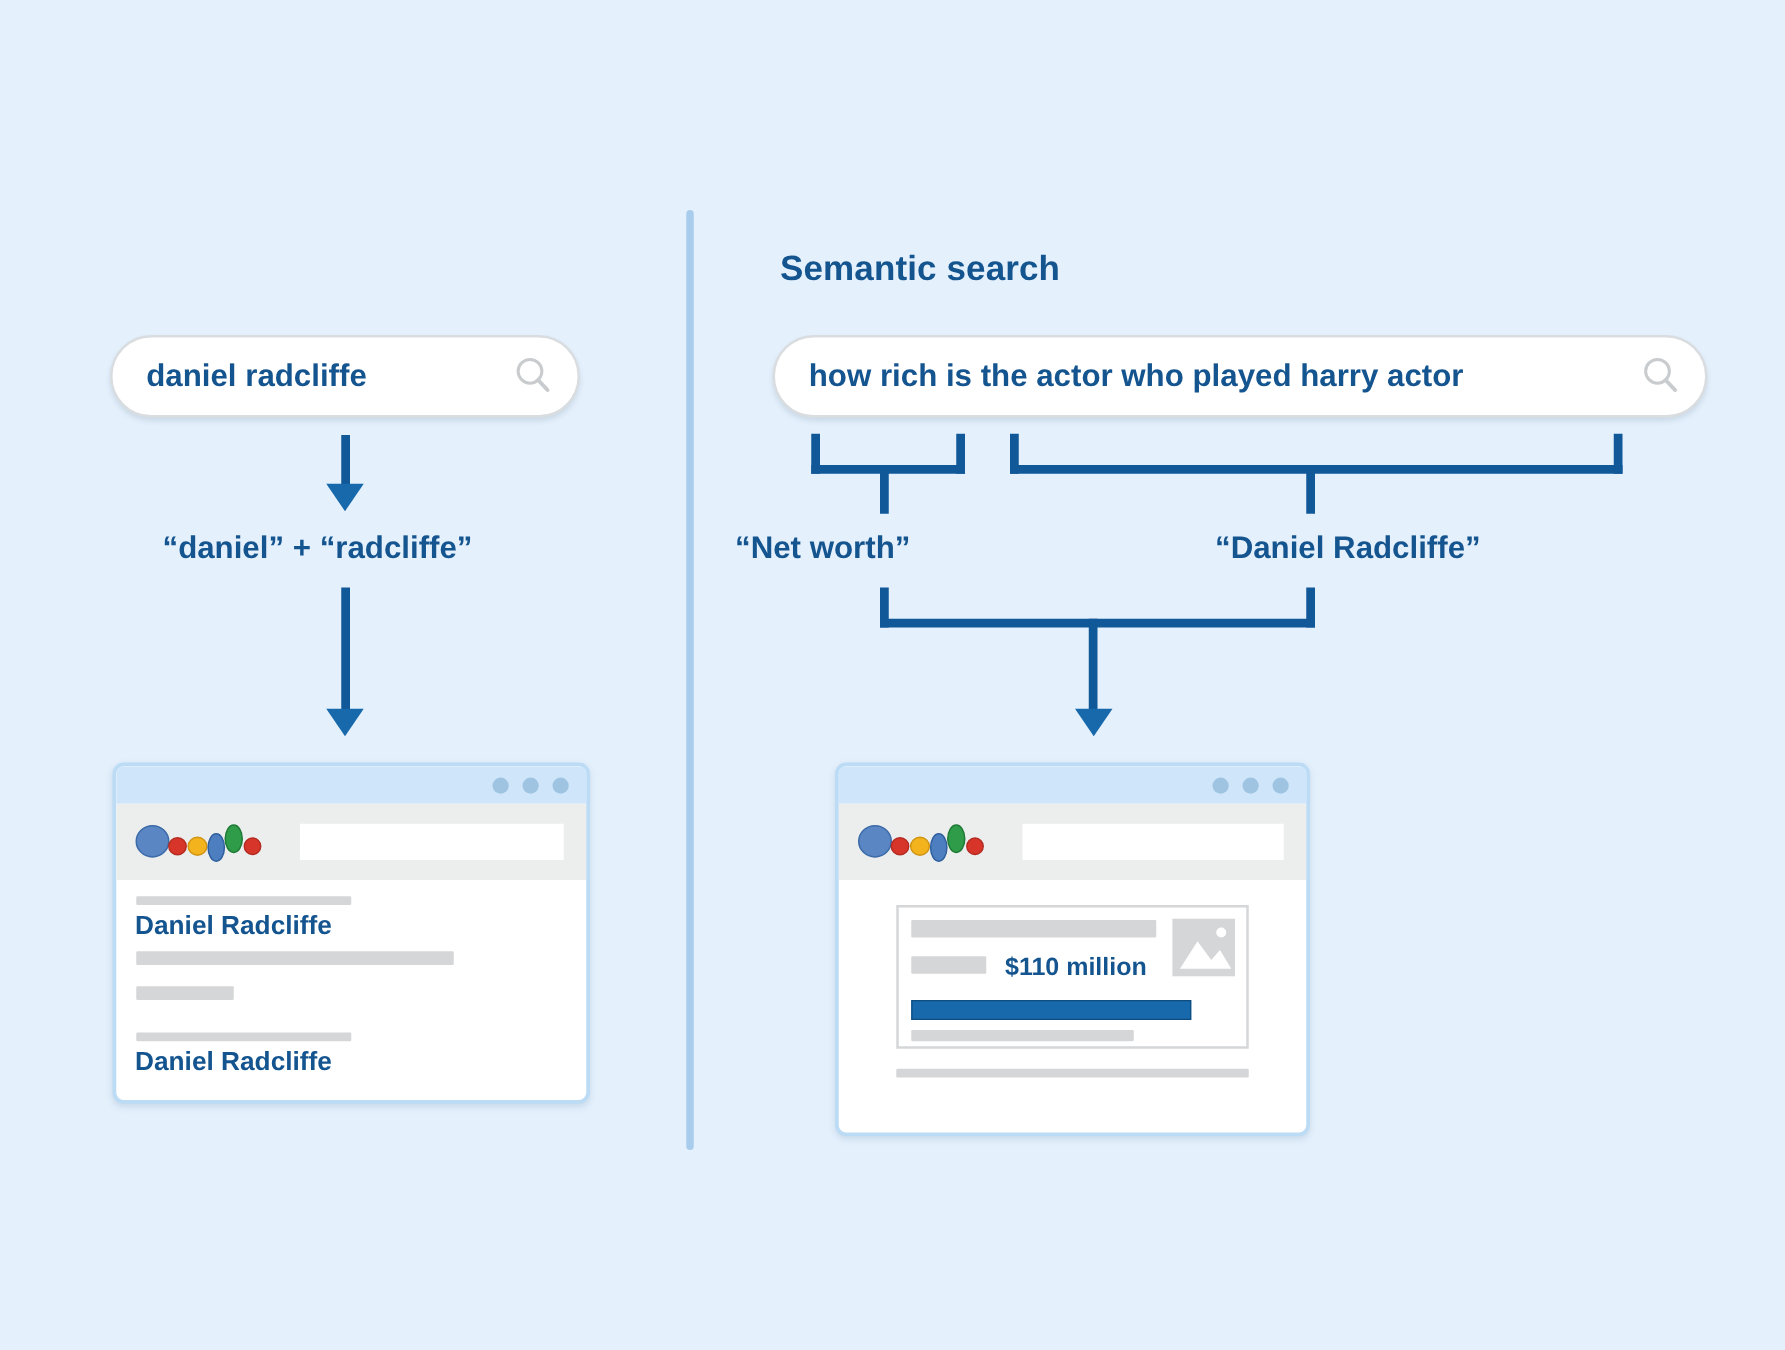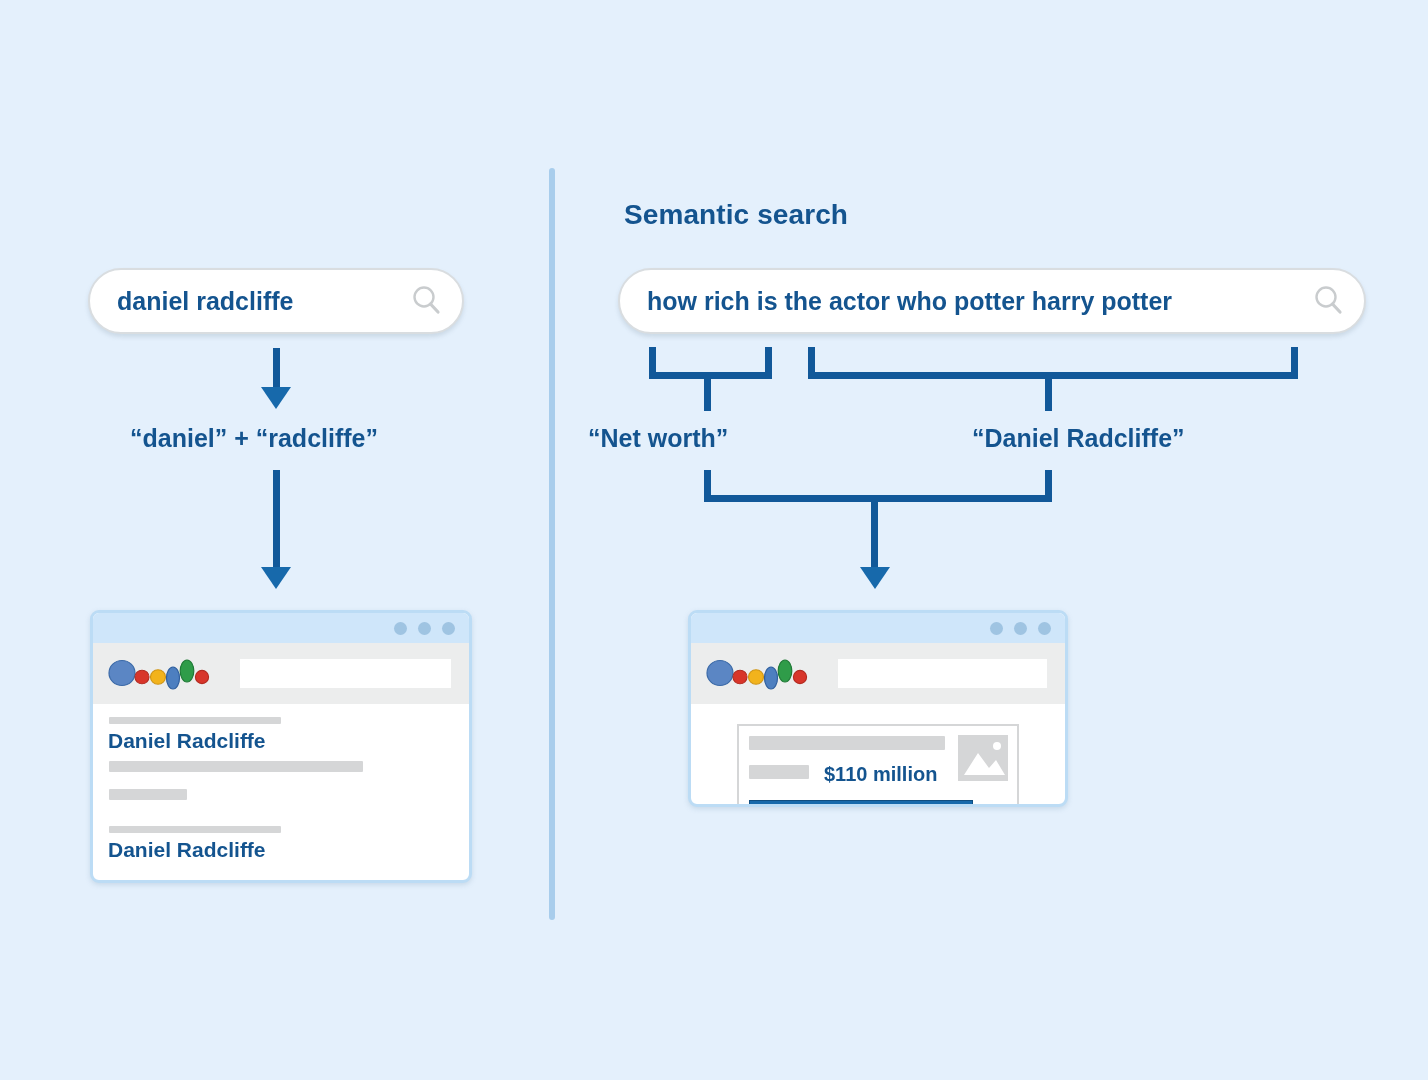--- a/index.html
+++ b/index.html
@@ -88,21 +88,21 @@
   
   .browser {
     position: absolute;
     background: #ffffff;
     border: 3px solid #bcdcf5;
     border-radius: 9px;
     overflow: hidden;
     box-shadow: 0 2px 5px rgba(120,150,180,.25);
   }
   .browser.left  { left: 90px;  top: 610px; width: 382px; height: 273px; }
-  .browser.right { left: 688px; top: 610px; width: 380px; height: 197px; }
+  .browser.right { left: 668px; top: 610px; width: 380px; height: 299px; }
 
   .titlebar {
     height: 30px;
     background: #cfe6fa;
     display: flex;
     align-items: center;
     justify-content: flex-end;
     padding-right: 14px;
     gap: 11px;
   }
@@ -215,21 +215,21 @@
       <div class="bar" style="position:absolute; left:16px; top:57px; width:254px; height:11px;"></div>
       <div class="bar" style="position:absolute; left:16px; top:85px; width:78px; height:11px;"></div>
       <div class="bar" style="position:absolute; left:16px; top:122px; width:172px; height:7px;"></div>
       <div class="res-title" style="position:absolute; left:15px; top:135px;">Daniel Radcliffe</div>
     </div>
   </div>
 
   <div class="col-title right">Semantic search</div>
 
   <div class="searchbar right">
-    <div class="q" title="Search">how rich is the actor who potter harry potter</div>
+    <div class="q" title="Search">how rich is the actor who played harry actor</div>
     <svg class="mag" viewBox="0 0 34 34">
       <circle cx="14" cy="13" r="9.5" fill="none" stroke="#c9ccce" stroke-width="2.4"></circle>
       <line x1="20.5" y1="20" x2="28" y2="28" stroke="#c9ccce" stroke-width="3.2" stroke-linecap="round"></line>
     </svg>
   </div>
 
   <div class="ln v" style="left:649px; top:347px; height:32px;"></div>
   <div class="ln h" style="left:649px; top:372px; width:123px;"></div>
   <div class="ln v" style="left:765px; top:347px; height:32px;"></div>
   <div class="ln v" style="left:704px; top:372px; height:39px;"></div>

